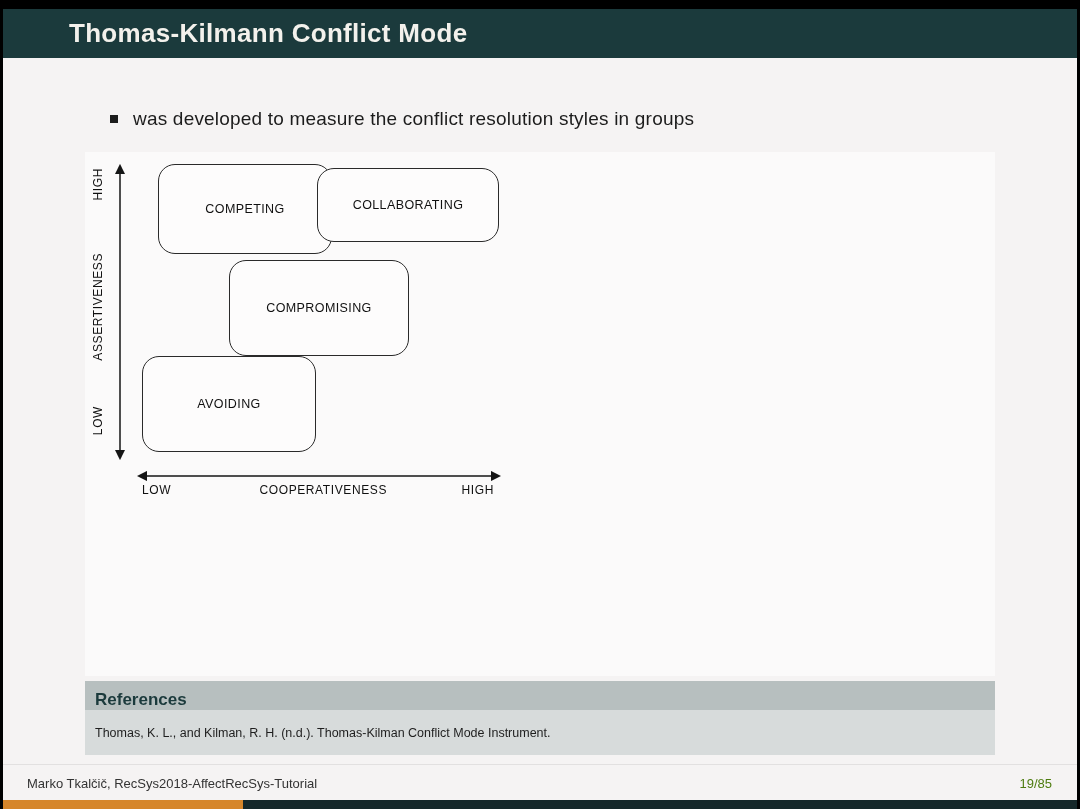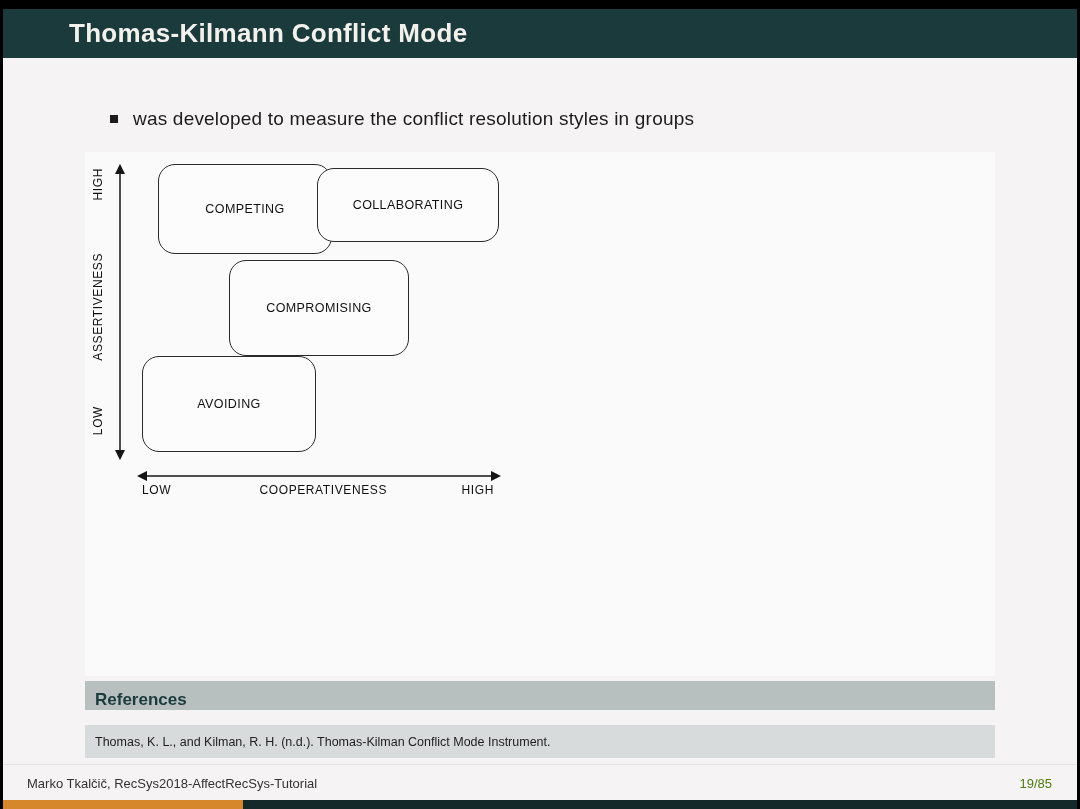--- a/index.html
+++ b/index.html
@@ -108,25 +108,24 @@
     height:29px;
     background:var(--references-header-bg);
     display:flex; align-items:flex-end;
     padding-left:10px;
   }
   .references-title{
     font-size:17px; font-weight:bold;
     color:var(--header-bg);
   }
   .references-body{
-    height:33px;
+    height:45px;
     background:var(--references-body-bg);
     display:flex; align-items:center;
     padding-left:10px;
-    margin-top:15px;
   }
   .reference-item{
     font-size:12.5px;
     color:#1e1e1e;
   }
   
   .footer{
     position:absolute; left:0; top:755px; width:100%; height:48px;
     border-top:1px solid #e2e0e0;
   }

